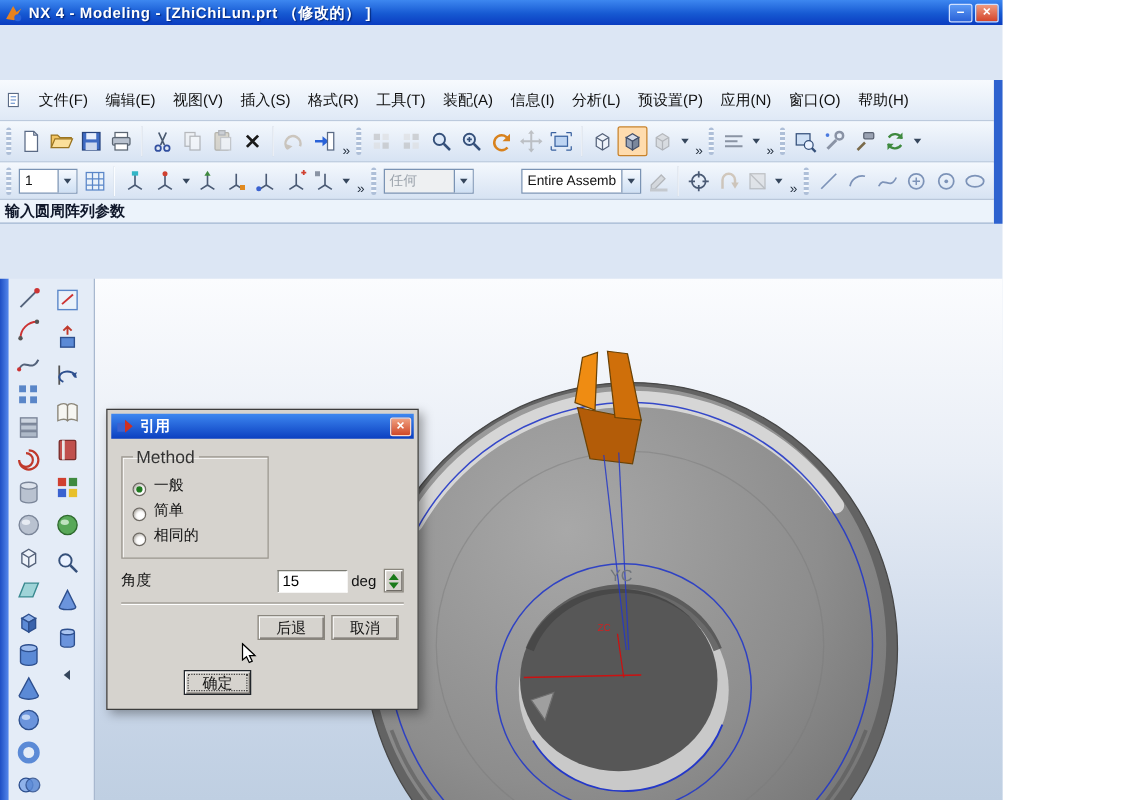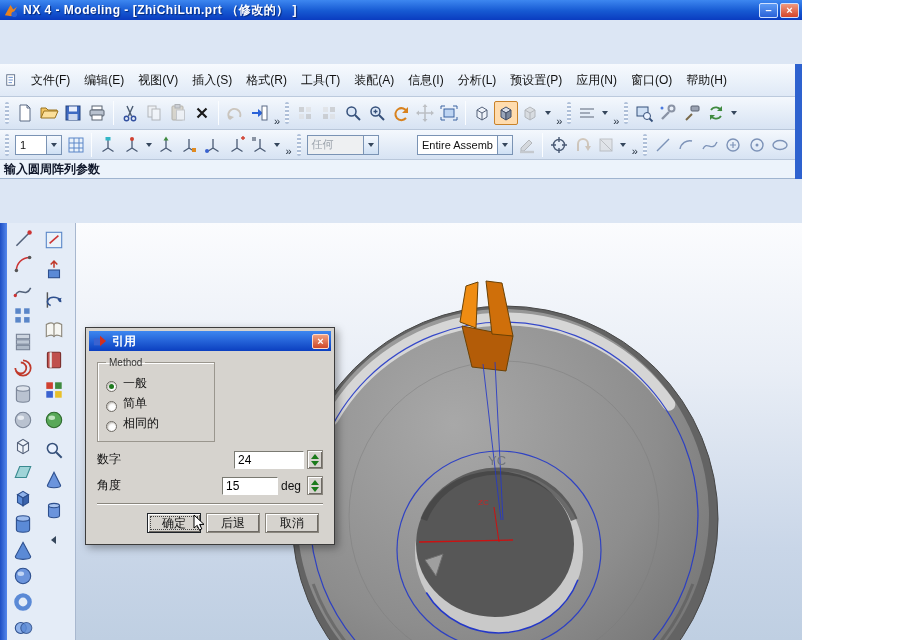--- a/index.html
+++ b/index.html
@@ -56,37 +56,37 @@
   .gfx { position:absolute; left:0; top:0; }
 
   
   .dialog { position:absolute; left:9px; top:104px; width:250px; background:#d6d3ce; border:1px solid #3c3c3c; padding:3px; box-shadow:3px 3px 8px rgba(0,0,0,.35); z-index:20; }
   .dlg-title { height:20px; background:linear-gradient(180deg,#3d87f0,#0b3fc0); display:flex; align-items:center; padding:0 2px 0 4px; }
   .dlg-ico { width:15px; height:15px; margin-right:4px; display:flex; align-items:center; }
   .dlg-title-text { flex:1; color:#fff; font-size:12px; font-weight:bold; }
   .dlg-close { width:17px; height:15px; background:linear-gradient(180deg,#f0a080,#d04828); border:1px solid #ffd9c8; border-radius:2px; color:#fff; font-size:11px; line-height:13px; text-align:center; font-weight:bold; }
   .dlg-body { padding:6px 8px 8px 8px; font-size:12px; color:#111; }
   .grp { width:118px; border:1px solid #9a968e; box-shadow:inset 1px 1px 0 #fff; padding:4px 6px 6px 8px; margin-bottom:8px; }
-  .grp legend { font-size:10px; color:#333; padding:0 3px; }
+  .grp legend { font-size:14px; color:#333; padding:0 3px; }
   .radio-row { display:flex; align-items:flex-end; margin:3px 0; }
   .radio { width:11px; height:11px; border-radius:50%; background:#fff; border:1px solid #6e6a64; box-shadow:inset 1px 1px 2px #b8b4ae; margin-right:6px; position:relative; flex:0 0 auto; }
   .radio.checked::after { content:""; position:absolute; left:2px; top:2px; width:5px; height:5px; border-radius:50%; background:#1f7a1f; }
   .field-row { display:flex; align-items:center; margin:7px 0; }
   .f-label { width:60px; }
   .f-spacer { flex:1; }
   .f-input { height:18px; border:1px solid #7a7a72; border-right-color:#fff; border-bottom-color:#fff; background:#fff; font-size:12px; font-family:"Liberation Sans",sans-serif; padding:0 3px; }
   .w-num { width:70px; } .w-ang { width:56px; }
   .unit { margin:0 3px; font-size:12px; }
   .spin { width:16px; height:19px; margin-left:3px; background:#d6d3ce; border:1px solid #8a867e; box-shadow:inset 1px 1px 0 #fff, inset -1px -1px 0 #6e6a64; display:flex; flex-direction:column; align-items:center; justify-content:center; gap:2px; }
   .sp-up { width:0; height:0; border-left:4px solid transparent; border-right:4px solid transparent; border-bottom:5px solid #1a7a1a; }
   .sp-dn { width:0; height:0; border-left:4px solid transparent; border-right:4px solid transparent; border-top:5px solid #1a7a1a; }
   .dlg-sep { height:2px; border-top:1px solid #8a867e; border-bottom:1px solid #fff; margin:8px 0 8px 0; }
   .btn-row { display:flex; justify-content:flex-end; padding-right:4px; gap:5px; }
   .dlg-btn { width:54px; height:20px; background:#d6d3ce; border:1px solid #8a867e; box-shadow:inset 1px 1px 0 #fff, inset -1px -1px 0 #6e6a64; font-size:12px; font-family:"Liberation Sans",sans-serif; color:#111; }
-  .dlg-btn.default { border:1px solid #20242a; outline:1px dotted #444; outline-offset:-4px; }
+  .dlg-btn.default { border:1px solid #20242a; outline:1px dotted #444; outline-offset:-4px;margin-top:44px; }
 
   .cursor { position:absolute; z-index:50; }
 </style>
 </head>
 <body>
 
 <div class="app">
 
   <div class="titlebar">
     <span class="appico">
@@ -687,29 +687,20 @@
             <div class="radio-row">
               <span class="radio"></span>
               <span>简单</span>
             </div>
             <div class="radio-row">
               <span class="radio"></span>
               <span>相同的</span>
             </div>
           </fieldset>
           <div class="field-row">
-            <span class="f-label">数字</span>
-            <span class="f-spacer"></span>
-            <input class="f-input w-num" type="text" value="24" style="">
-            <span class="spin">
-                <span class="sp-up"></span>
-                <span class="sp-dn"></span>
-              </span>
-          </div>
-          <div class="field-row">
             <span class="f-label">角度</span>
             <span class="f-spacer"></span>
             <input class="f-input w-ang" type="text" value="15" style="">
             <span class="unit">deg</span>
             <span class="spin">
                 <span class="sp-up"></span>
                 <span class="sp-dn"></span>
               </span>
           </div>
           <div class="dlg-sep"></div>

